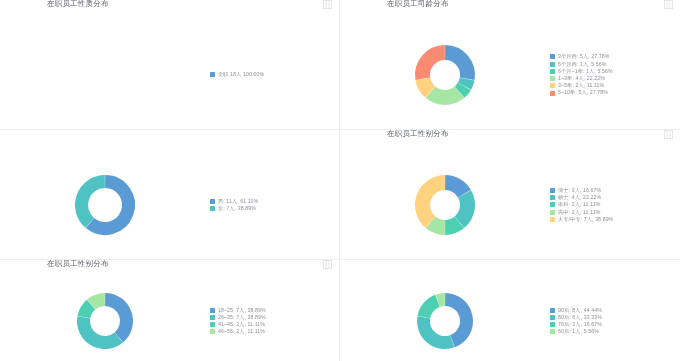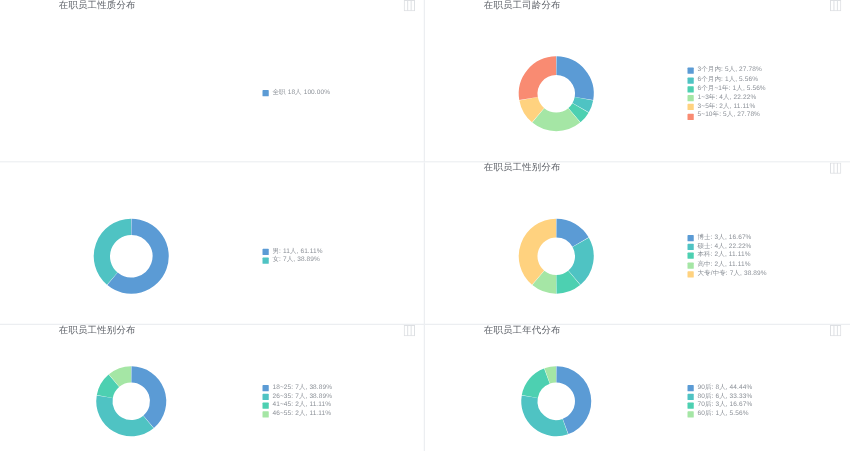--- a/index.html
+++ b/index.html
@@ -313,30 +313,20 @@
           </div>
           <div class="legend-row">
             <span class="legend-swatch" style="background: rgb(165, 230, 165);"></span>
             <span class="legend-label">46~55: 2人, 11.11%</span>
           </div>
         </div>
     </div>
   </div>
 
   <div class="panel col2 row3">
-    <div class="panel-header">
-      <div class="panel-title">在职员工年代分布</div>
-      <div class="panel-tools">
-        <svg class="grid-icon" viewBox="0 0 12 12">
-          <rect x="0.5" y="0.5" width="11" height="11" fill="none" stroke="#b9bec5" stroke-width="1"></rect>
-          <line x1="4.2" y1="0.5" x2="4.2" y2="11.5" stroke="#b9bec5" stroke-width="1"></line>
-          <line x1="7.9" y1="0.5" x2="7.9" y2="11.5" stroke="#b9bec5" stroke-width="1"></line>
-        </svg>
-      </div>
-    </div>
     <div class="panel-body">
       <div class="chart-area">
         <div class="donut-wrap">
           <svg class="donut-svg" width="74" height="74" viewBox="0 0 74 74">
               <path d="M 37.1289992260014 15.500386998839002 A 21.5 21.5 0 0 1 44.4745203408641 57.15890735317787" stroke="#5b9bd5" stroke-width="13" fill="none"></path>
               <path d="M 44.23208109934289 57.24714802070966 A 21.5 21.5 0 0 1 15.804613949178993 33.3936708197029" stroke="#4fc3c3" stroke-width="13" fill="none"></path>
               <path d="M 15.849414910210168 33.139591943905415 A 21.5 21.5 0 0 1 29.525479659135883 16.841092646822137" stroke="#4dd0b1" stroke-width="13" fill="none"></path>
               <path d="M 29.767918900657097 16.752851979290337 A 21.5 21.5 0 0 1 36.87100077399858 15.500386998839002" stroke="#a5e6a5" stroke-width="13" fill="none"></path>
             </svg>
         </div>

